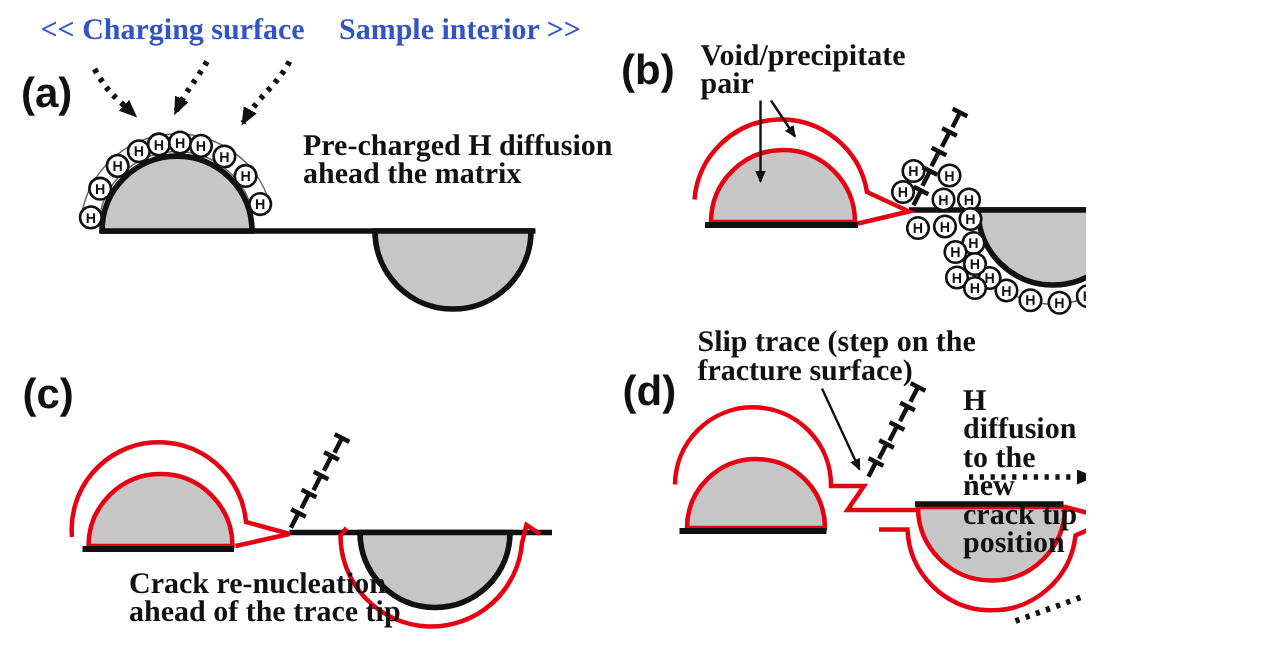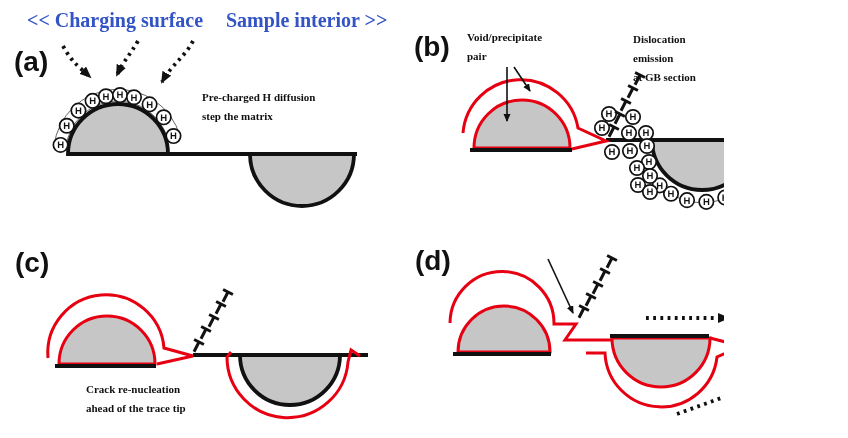--- a/index.html
+++ b/index.html
@@ -1,20 +1,20 @@
 <!DOCTYPE html>
 <html style="--red: #e60012; --gray: #c6c6c6; --blue: #3354c4; --black: #111111;"><head>
 <meta charset="utf-8">
 <style>
   html,body{margin:0;padding:0;background:#fff;-webkit-font-smoothing:antialiased;}
   #stage{position:relative;width:724px;height:438px;background:#fff;overflow:hidden;
          font-family:"Liberation Serif",serif;}
   .lbl{position:absolute;white-space:pre-line;color:#111;}
   .panel-letter{font-family:"Liberation Sans",sans-serif;font-weight:bold;font-size:28px;line-height:28px;}
-  .caption{font-weight:bold;font-size:11px;line-height:19px;font-family:Liberation Serif, serif;}
+  .caption{font-weight:bold;font-size:20px;line-height:19px;font-family:Liberation Serif, serif;}
   .header-lbl{font-weight:bold;font-size:20px;line-height:22px;color:var(--blue);}
   svg{position:absolute;left:0;top:0;text-rendering:geometricPrecision;}
   .redline{stroke:var(--red);stroke-width:3;fill:none;}
   .redline-fill{stroke:var(--red);stroke-width:3;fill:var(--gray);}
   .blackline{stroke:#111;stroke-width:3.8;fill:none;}
   .blackdome{stroke:#111;stroke-width:3.8;fill:var(--gray);}
   .baseline{stroke:#111;stroke-width:4;fill:none;}
   .chain{stroke:#666;stroke-width:1;fill:none;}
   .dotted{stroke:#111;stroke-width:3.8;fill:none;stroke-dasharray:2.8 4.4;}
   .thinarrow{stroke:#111;stroke-width:1.6;fill:none;}
@@ -160,26 +160,28 @@
       <path class="dotted" d="M 646 318 L 728 318" marker-end="url(#mdot)"></path>
       <path class="dotted" d="M 677 414 L 735 393" marker-end="url(#mdot)"></path>
     </g>
   </svg>
 
   <div class="lbl header-lbl" style="left:27px;top:9px">&lt;&lt; Charging surface</div>
   <div class="lbl header-lbl" style="left:226px;top:9px">Sample interior &gt;&gt;</div>
 
   <div class="lbl panel-letter" style="left:14px;top:48px">(a)</div>
   <div class="lbl caption" style="left:202px;top:88px">Pre-charged H diffusion
-step the matrix</div>
+ahead the matrix</div>
 
   <div class="lbl panel-letter" style="left:414px;top:33px">(b)</div>
   <div class="lbl caption" style="left:467px;top:28px">Void/precipitate
 pair</div>
-  <div class="lbl caption" style="left:633px;top:30px">Dislocation emission
-at GB section</div>
 
   <div class="lbl panel-letter" style="left:15px;top:249px">(c)</div>
   <div class="lbl caption" style="left:86px;top:380px">Crack re-nucleation
 ahead of the trace tip</div>
 
   <div class="lbl panel-letter" style="left:415px;top:247px">(d)</div>
+  <div class="lbl caption" style="left:465px;top:219px">Slip trace (step on the
+fracture surface)</div>
+  <div class="lbl caption" style="left:642px;top:258px">H diffusion to the new
+crack tip position</div>
 </div>
 
 </body></html>

